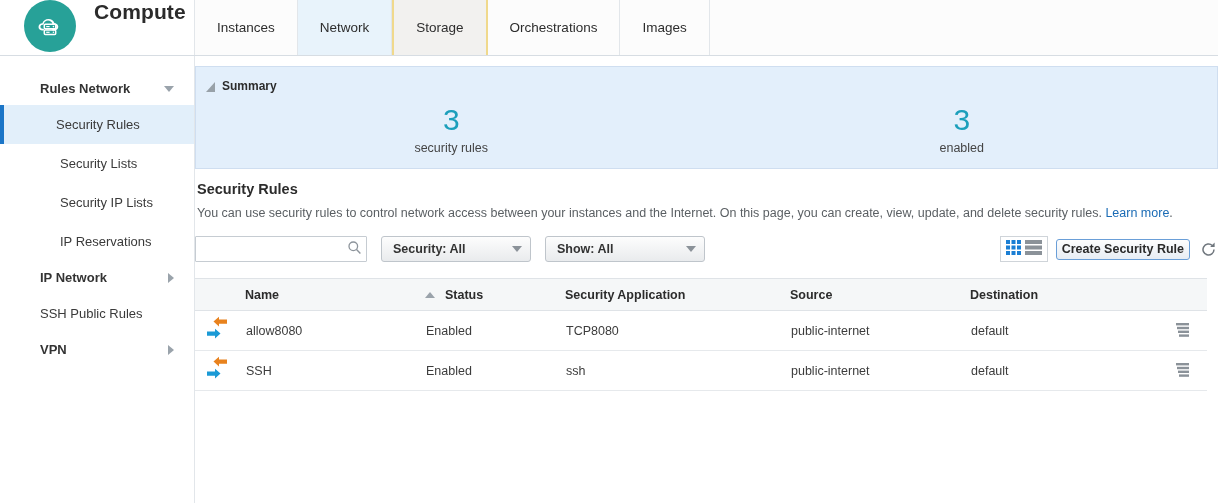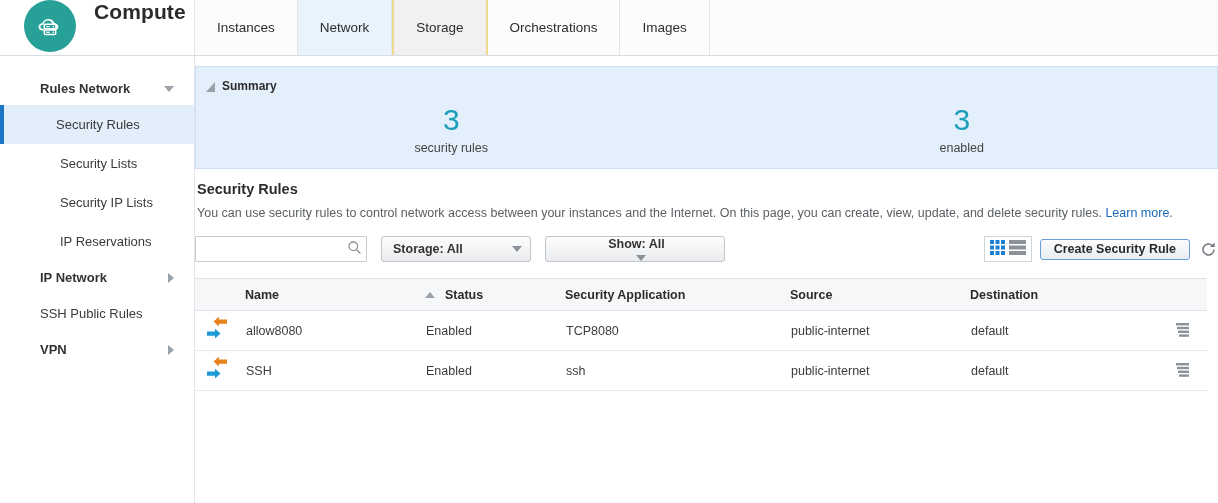--- a/index.html
+++ b/index.html
@@ -190,21 +190,21 @@
     height: 26px; margin-left: 14px;
     border: 1px solid #bfc5cb;
     border-radius: 3px;
     background: linear-gradient(#fdfdfd, #e9ebed);
     display: flex; align-items: center; justify-content: space-between;
     padding: 0 8px 0 11px;
     font-size: 12.5px; font-weight: bold; color: #333;
     cursor: pointer;
   }
   .dd-cat { width: 150px; }
-  .dd-show { width: 180px; flex-direction: column; }
+  .dd-show { width: 160px; }
   .dd-caret {
     width: 0; height: 0;
     border-left: 5px solid transparent;
     border-right: 5px solid transparent;
     border-top: 6px solid #8b9299;
     margin-left: 8px;
   }
   .toolbar-right {
     margin-left: auto;
     display: flex; align-items: center;
@@ -215,21 +215,21 @@
     background: #fff;
     padding: 3px 4px;
     height: 26px;
     cursor: pointer;
   }
   .btn-create {
     height: 21px; margin-left: 8px;
     border: 1px solid #6a9fd8;
     border-radius: 3px;
     background: linear-gradient(#fdfdfd, #e7edf4);
-    padding: 0 13px;
+    padding: 0 5px;
     font-size: 12.5px; font-weight: bold; color: #2a2a2a;
     display: flex; align-items: center;
     cursor: pointer;
   }
   .refresh-btn {
     margin-left: 8px; width: 20px; height: 22px;
     display: flex; align-items: center; justify-content: center;
     cursor: pointer;
   }
 
@@ -374,21 +374,21 @@
         <input type="text" placeholder="" style="">
         <span>
           <svg width="15" height="15" viewBox="0 0 15 15" aria-hidden="true">
             <circle cx="6.3" cy="6.3" r="4.3" fill="none" stroke="#8d949b" stroke-width="1.3"></circle>
             <line x1="9.5" y1="9.6" x2="13.4" y2="13.6" stroke="#8d949b" stroke-width="1.4"></line>
           </svg>
         </span>
       </div>
 
       <div class="dropdown dd-cat">
-        <span>Storage: All</span>
+        <span>Security: All</span>
         <span class="dd-caret"></span>
       </div>
 
       <div class="dropdown dd-show">
         <span>Show: All</span>
         <span class="dd-caret"></span>
       </div>
 
       <div class="toolbar-right">
         <div class="view-toggle">

